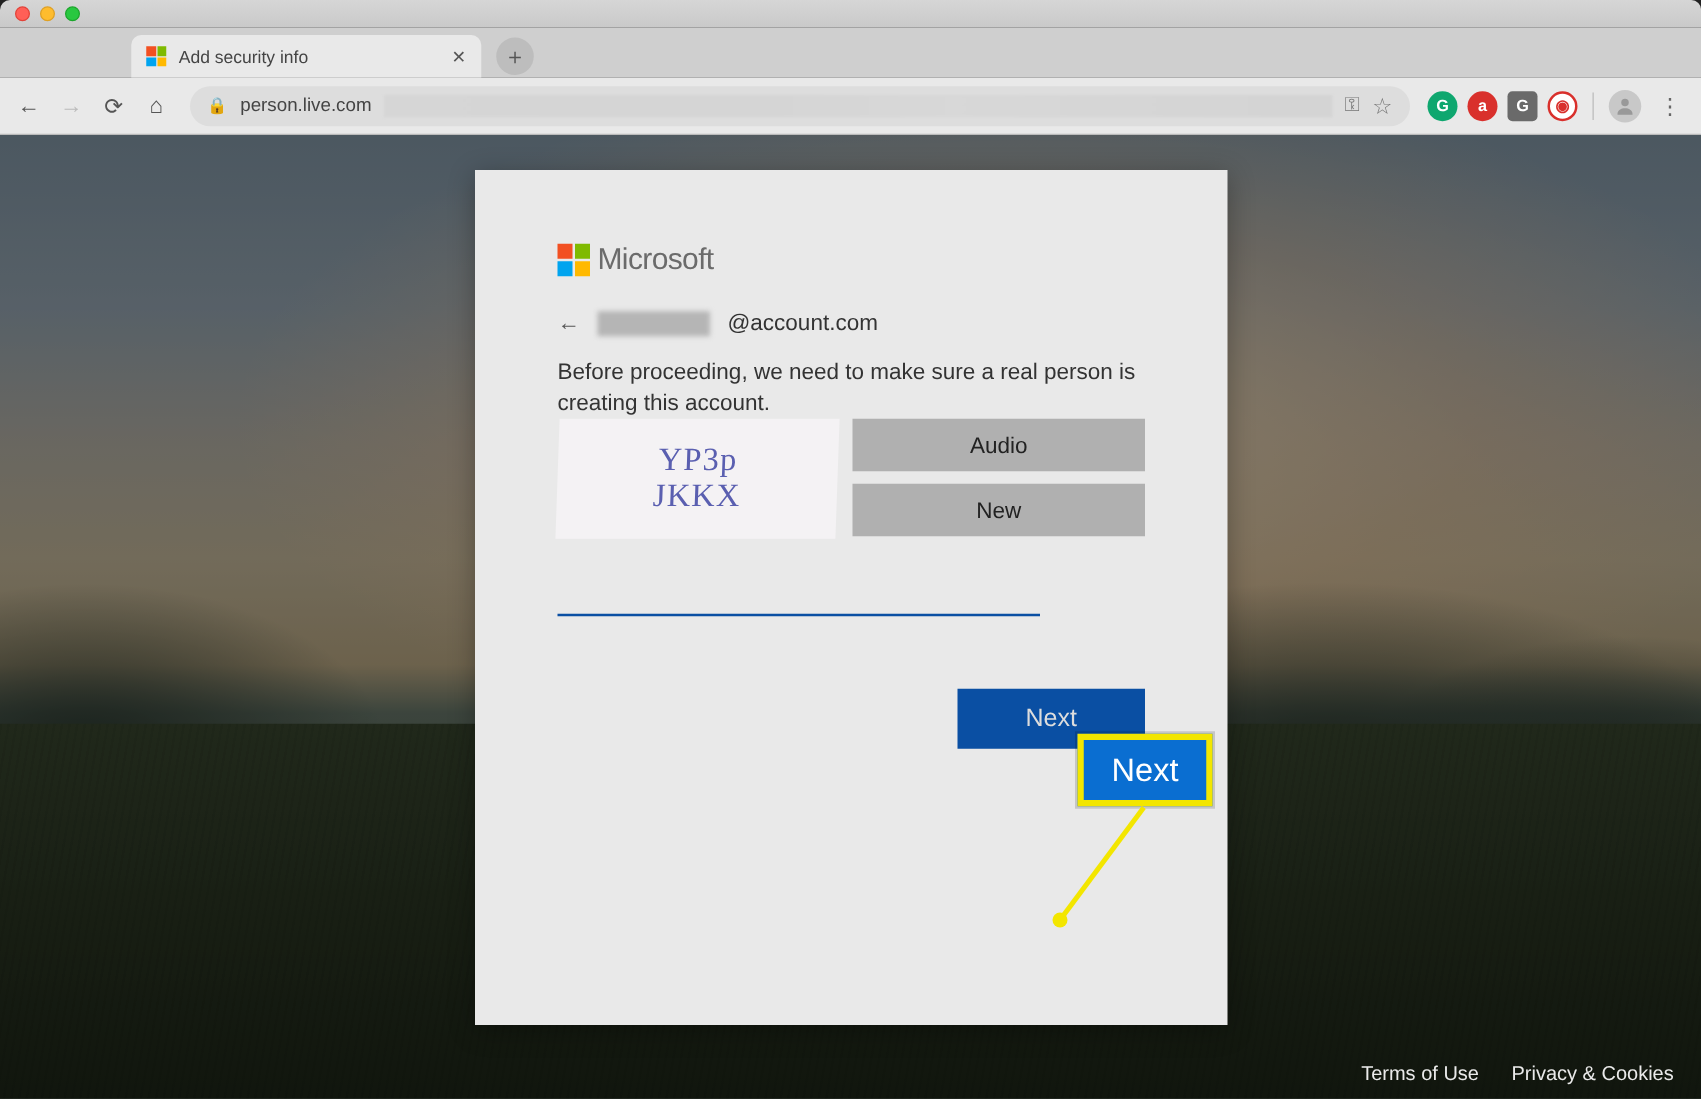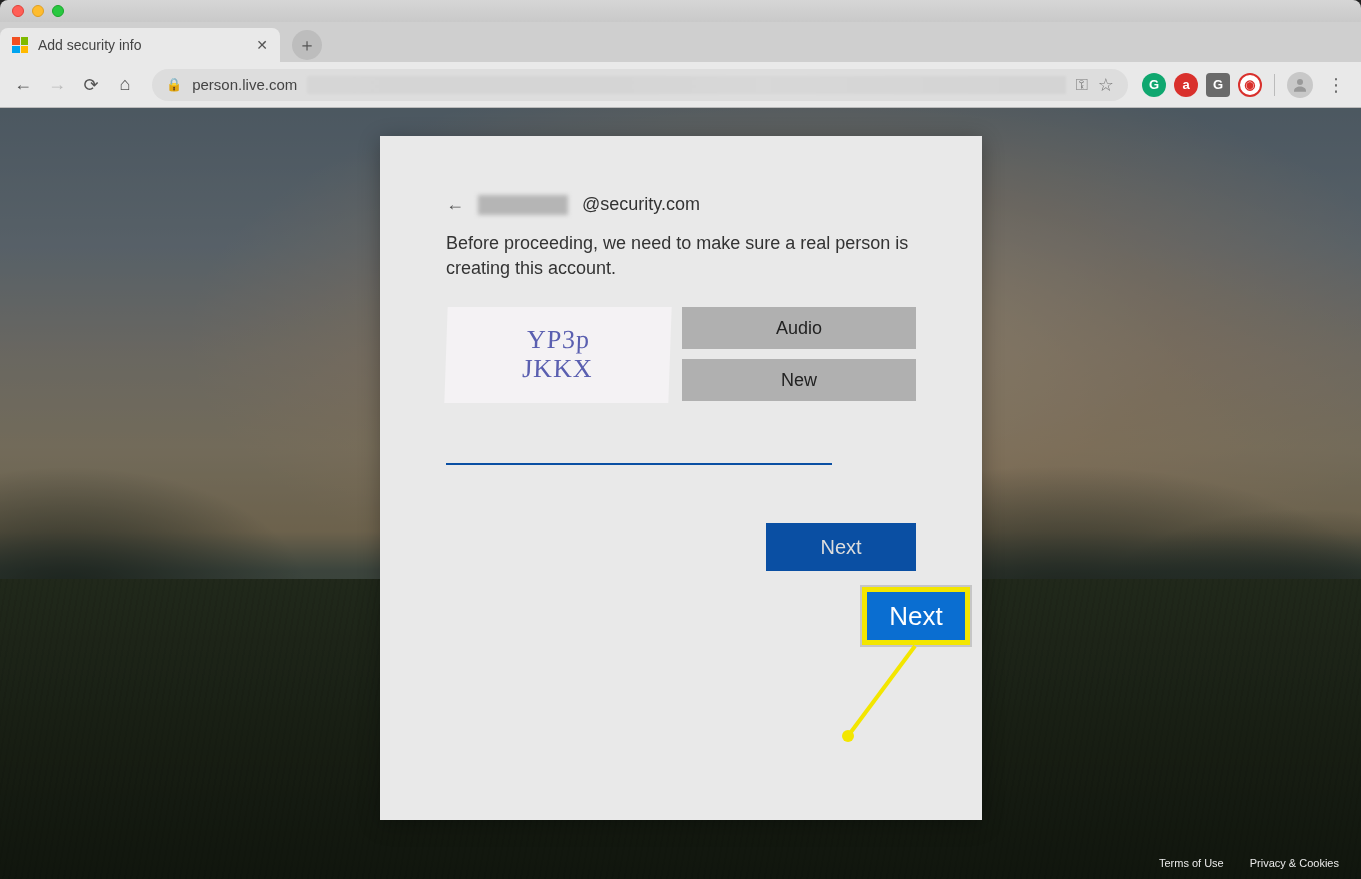--- a/index.html
+++ b/index.html
@@ -26,20 +26,21 @@
   .red { background: #ff5f57; border: 0.5px solid #e24238; }
   .yellow { background: #febc2e; border: 0.5px solid #dfa023; }
   .green { background: #28c840; border: 0.5px solid #1ba62b; }
 
   
   .tabstrip {
     height: 40px;
     background: #cfcfcf;
     display: flex;
     align-items: flex-end;
+    padding-left: 105px;
   }
   .tab {
     display: flex;
     align-items: center;
     background: #e9e9e9;
     height: 34px;
     padding: 0 12px;
     border-radius: 8px 8px 0 0;
     min-width: 280px;
     gap: 10px;
@@ -142,21 +143,21 @@
       repeating-linear-gradient(100deg, rgba(0,0,0,0.06) 0 2px, transparent 2px 6px),
       linear-gradient(#3c4a32, #2a3522 60%, #1f281a);
   }
   .dim-overlay {
     position:absolute; inset:0;
     background: rgba(0,0,0,0.45);
   }
   .footer-links {
     position:absolute; right:22px; bottom:10px;
     display:flex; gap:26px;
-    color:#eaeaea; font-size:11px;
+    color:#eaeaea; font-size:16px;
   }
   .footer-links span { cursor:pointer; }
 
   
   .card {
     position:absolute;
     left: 380px; top: 28px;
     width: 602px;
     height: 684px;
     background: #e9e9e9;
@@ -164,21 +165,21 @@
     box-shadow: 0 4px 20px rgba(0,0,0,0.3);
   }
   .brand { display:flex; align-items:center; gap:6px; margin-bottom:26px;}
   .brand .ms-favicon { width:26px;height:26px; gap:2px;}
   .brand-text { font-size:24px; color:#6b6b6b; font-weight:500; letter-spacing:-0.5px;}
   .email-row { display:flex; align-items:center; gap:14px; margin-bottom:16px;}
   .back-arrow { font-size:18px; color:#555; cursor:pointer; }
   .email-blur { width:90px; height:20px; background:#b5b5b5; filter: blur(2px); }
   .email-domain { font-size:18px; color:#333; }
   .h1 { font-size:30px; font-weight:600; color:#1a1a1a; margin-bottom:16px; letter-spacing:-0.5px;}
-  .desc { font-size:18px; color:#333; line-height:1.4; margin-bottom:26px; max-width:470px;}
+  .desc { font-size:18px; color:#333; line-height:1.4; max-width:470px;}
   .captcha-row { display:flex; gap:12px; margin-bottom:26px;}
   .captcha-img {
     width:224px; height:96px; background:#f4f2f4;
     display:flex;align-items:center;justify-content:center;
     font-family: cursive;
     color:#5a5fb0;
     font-size:26px;
     text-align:center;
     line-height:1.1;
     transform: skewX(-2deg);
@@ -274,24 +275,33 @@
   <div class="extmenu">⋮</div>
 </div>
 
 <div class="page">
   <div class="bg-sky"></div>
   <div class="bg-hills"></div>
   <div class="bg-grass"></div>
   <div class="dim-overlay"></div>
 
   <div class="card">
+    <div class="brand">
+      <div class="ms-favicon">
+          <div></div>
+          <div></div>
+          <div></div>
+          <div></div>
+        </div>
+      <span class="brand-text">Microsoft</span>
+    </div>
     <div class="email-row">
       <span class="back-arrow">←</span>
       <div class="email-blur"></div>
-      <span class="email-domain">@security.com</span>
+      <span class="email-domain">@account.com</span>
     </div>
     <div class="desc">Before proceeding, we need to make sure a real person is creating this account.</div>
 
     <div class="captcha-row">
       <div class="captcha-img">YP3p<br>JKKX</div>
       <div class="captcha-btns">
         <button class="captcha-btn">Audio</button>
         <button class="captcha-btn">New</button>
       </div>
     </div>

